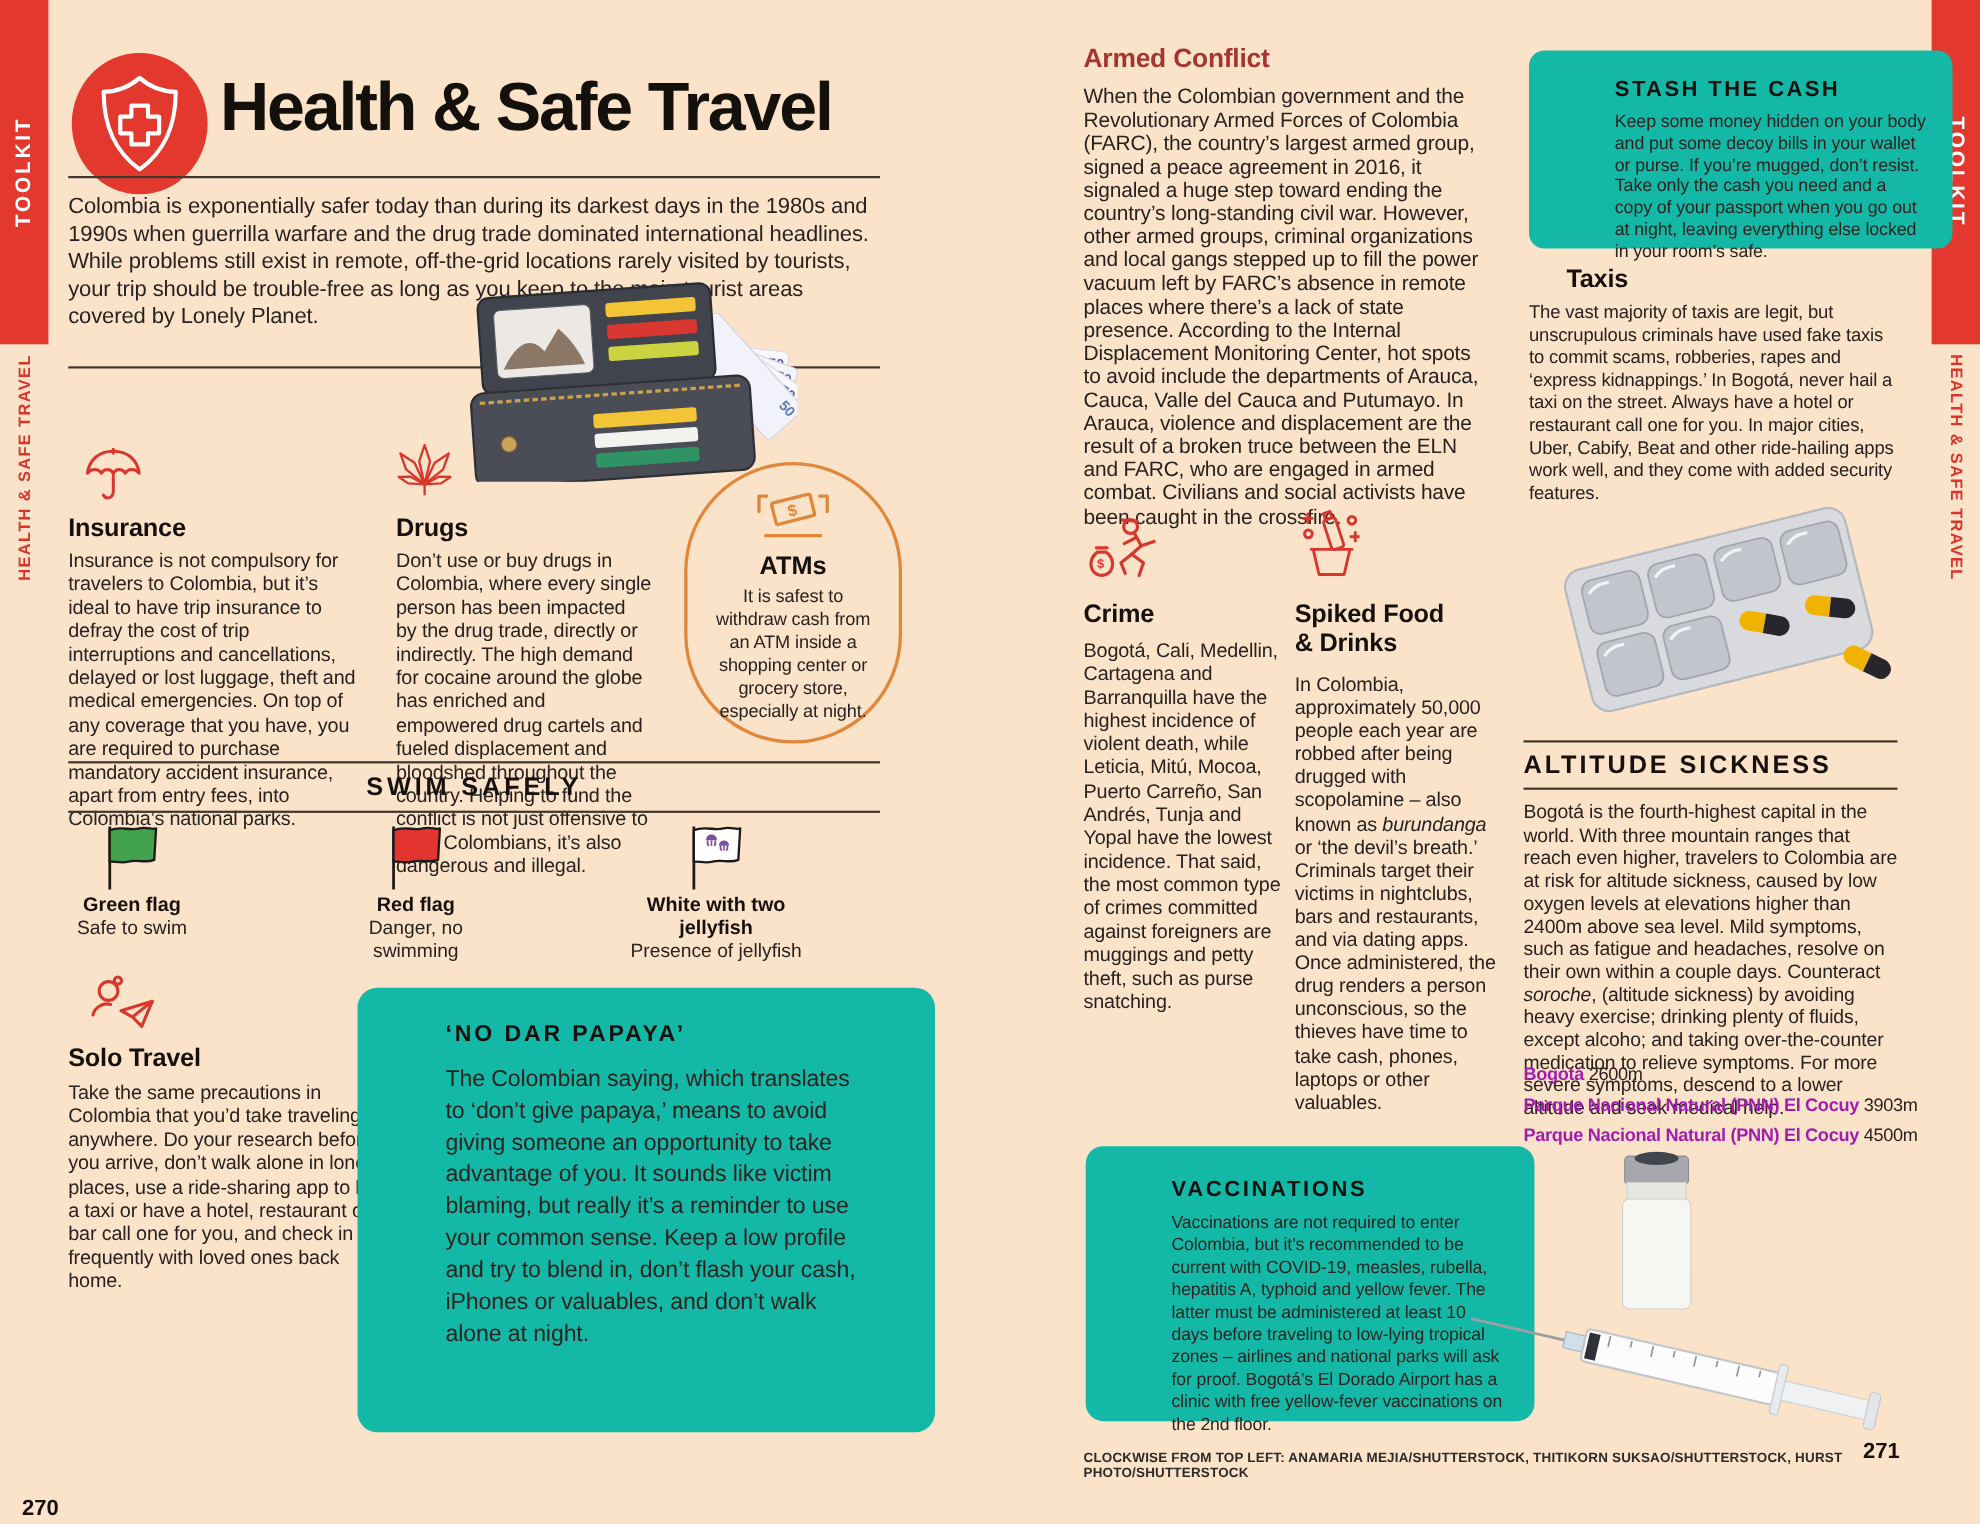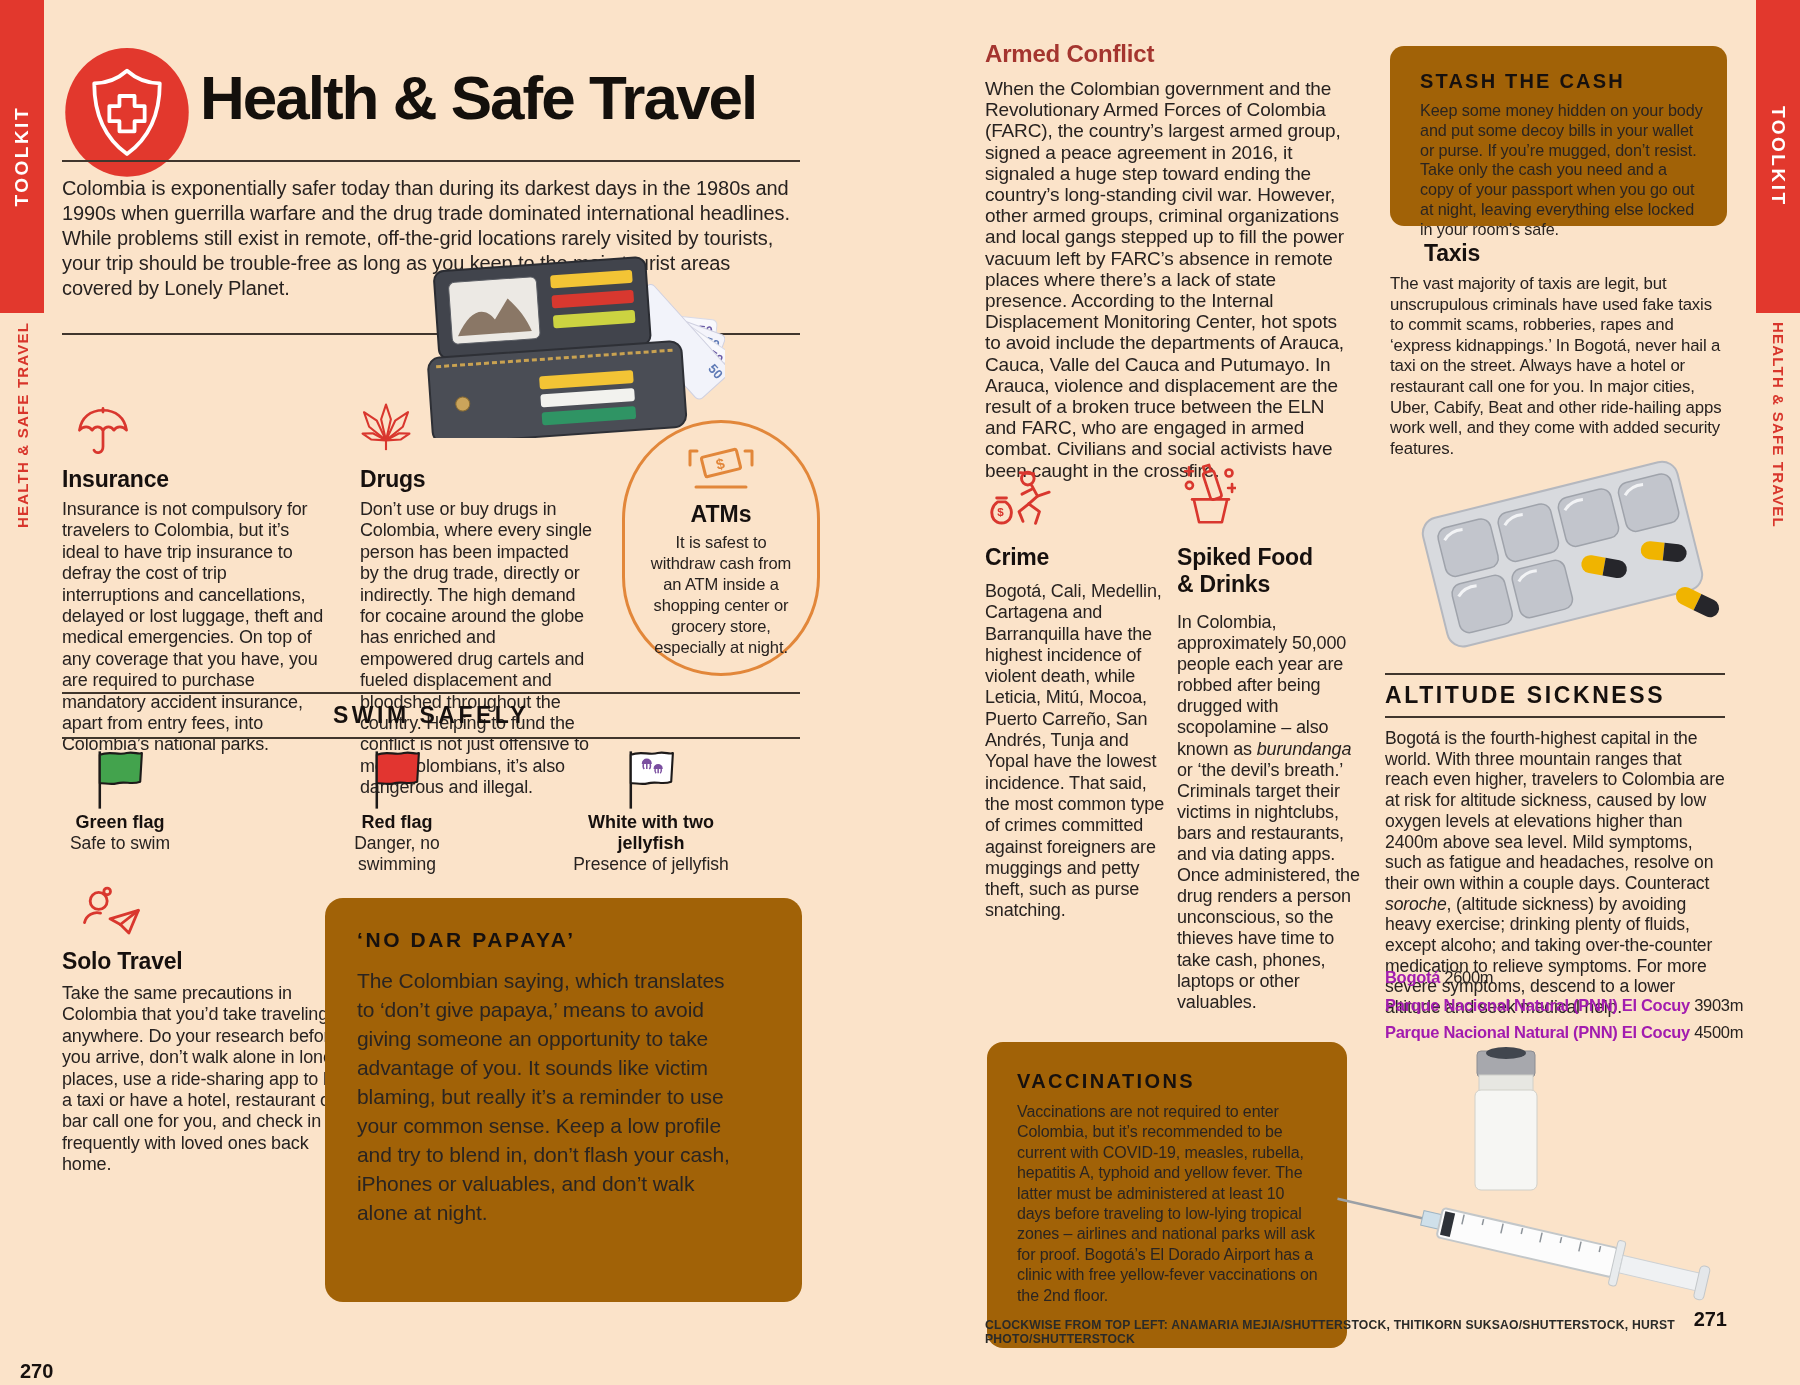--- a/index.html
+++ b/index.html
@@ -4,21 +4,21 @@
 <style>
   html,body{margin:0;padding:0;background:#e9e2d8;}
   #spread{position:relative;width:1800px;height:1385px;background:#fbe3c9;
           font-family:"Liberation Sans",sans-serif;color:#272220;overflow:hidden;}
   .abs{position:absolute;}
   .rule{position:absolute;height:2px;background:#40362d;}
   .pgtitle{font-size:62px;font-weight:600;letter-spacing:-2px;color:#14100c;}
   .intro{font-size:20px;line-height:25px;letter-spacing:-0.1px;color:#272220;}
   .sechead{font-weight:700;font-size:23px;letter-spacing:-0.2px;color:#16100e;}
   .bd{font-size:18px;line-height:21.4px;letter-spacing:-0.15px;color:#272220;}
-  .box{position:absolute;background:#a16207;border-radius:18px;}
+  .box{position:absolute;background:#14b8a6;border-radius:18px;padding-left:48px;}
   .vert-l{writing-mode:vertical-rl;transform:rotate(180deg);}
   .vert-r{writing-mode:vertical-rl;}
   .sidebar-red{position:absolute;width:44px;background:#e2382d;display:flex;
                align-items:center;justify-content:center;}
   .sidebar-txt{color:#fff;font-weight:700;font-size:19px;letter-spacing:2.5px;}
   .sidebar-sub{position:absolute;width:44px;display:flex;align-items:flex-start;
                justify-content:center;color:#d8352b;font-weight:700;font-size:15px;
                letter-spacing:1.2px;}
   .flagblk{position:absolute;width:140px;text-align:center;}
   .flagname{font-weight:700;font-size:18px;line-height:21px;color:#16100e;}
@@ -147,21 +147,21 @@
   <div class="flagblk" style="left:50px;top:748px;">
     <svg width="60" height="64" viewBox="0 0 64 76" style="margin:0 auto;">
       <line x1="8" y1="4" x2="8" y2="72" stroke="#1d1a19" stroke-width="3"></line>
       <path d="M8 8 C20 3 30 9 40 6 C48 4 54 8 58 6 L56 40 C46 44 38 39 28 42 C20 44 12 41 8 42 Z" stroke="#1d1a19" stroke-width="2.5" stroke-linejoin="round" fill="#43a34d"></path>
     </svg>
     <div class="flagname">Green flag</div>
     <div class="flagdesc">Safe to swim</div>
   </div>
 
 
-  <div class="flagblk" style="left:327px;top:748px;">
+  <div class="flagblk" style="left:308px;top:748px;">
     <svg width="60" height="64" viewBox="0 0 64 76" style="margin:0 auto;">
       <line x1="8" y1="4" x2="8" y2="72" stroke="#1d1a19" stroke-width="3"></line>
       <path d="M8 8 C20 3 30 9 40 6 C48 4 54 8 58 6 L56 40 C46 44 38 39 28 42 C20 44 12 41 8 42 Z" stroke="#1d1a19" stroke-width="2.5" stroke-linejoin="round" fill="#e23530"></path>
     </svg>
     <div class="flagname">Red flag</div>
     <div class="flagdesc">Danger, no swimming</div>
   </div>
 
 
   <div class="flagblk" style="left:572px;top:748px;width:158px;">
@@ -283,21 +283,21 @@
   </div>
 
   <div class="rule" style="left:1385px;top:673px;width:340px;height:1.5px;"></div>
   <div class="abs" style="left:1385px;top:682px;font-weight:700;font-size:23px;letter-spacing:2.6px;color:#16100e;">ALTITUDE SICKNESS</div>
   <div class="rule" style="left:1385px;top:716px;width:340px;height:1.5px;"></div>
   <div class="abs bd" style="left:1385px;top:728px;width:342px;font-size:17.6px;line-height:20.7px;"><span>Bogotá is the fourth-highest capital in the world. With three mountain ranges that reach even higher, travelers to Colombia are at risk for altitude sickness, caused by low oxygen levels at elevations higher than 2400m above sea level. Mild symptoms, such as fatigue and headaches, resolve on their own within a couple days. Counteract </span><i>soroche</i><span>, (altitude sickness) by avoiding heavy exercise; drinking plenty of fluids, except alcoho; and taking over-the-counter medication to relieve symptoms. For more severe symptoms, descend to a lower altitude and seek medical help.</span></div>
   <div class="abs elev nowrap" style="left:1385px;top:968px;"><b>Bogotá</b>&nbsp;<span>2600m</span></div>
   <div class="abs elev nowrap" style="left:1385px;top:996px;"><b>Parque Nacional Natural (PNN) El Cocuy</b>&nbsp;<span>3903m</span></div>
   <div class="abs elev nowrap" style="left:1385px;top:1023px;"><b>Parque Nacional Natural (PNN) El Cocuy</b>&nbsp;<span>4500m</span></div>
 
-  <div class="box" style="left:987px;top:1042px;width:360px;height:306px;border-radius:16px;">
+  <div class="box" style="left:987px;top:1042px;width:360px;height:250px;border-radius:16px;">
     <div style="margin:28px 28px 0 30px;font-weight:700;font-size:20px;letter-spacing:2.4px;color:#16100e;">VACCINATIONS</div>
     <div style="margin:9px 26px 0 30px;font-size:16px;line-height:20.4px;letter-spacing:-0.1px;color:#2a2421;">Vaccinations are not required to enter Colombia, but it’s recommended to be current with COVID-19, measles, rubella, hepatitis A, typhoid and yellow fever. The latter must be administered at least 10 days before traveling to low-lying tropical zones – airlines and national parks will ask for proof. Bogotá’s El Dorado Airport has a clinic with free yellow-fever vaccinations on the 2nd floor.</div>
   </div>
 
   <div class="abs" style="left:1325px;top:1035px;">
     <svg width="400" height="275" viewBox="0 0 400 275">
       <g>
         <rect x="152" y="16" width="58" height="26" rx="4" fill="#a7a8ad" stroke="#8b8c91"></rect>
         <ellipse cx="181" cy="18" rx="20" ry="6" fill="#41464e"></ellipse>
         <rect x="154" y="40" width="54" height="18" fill="#e7e7e2" stroke="#d0d0c9"></rect>

